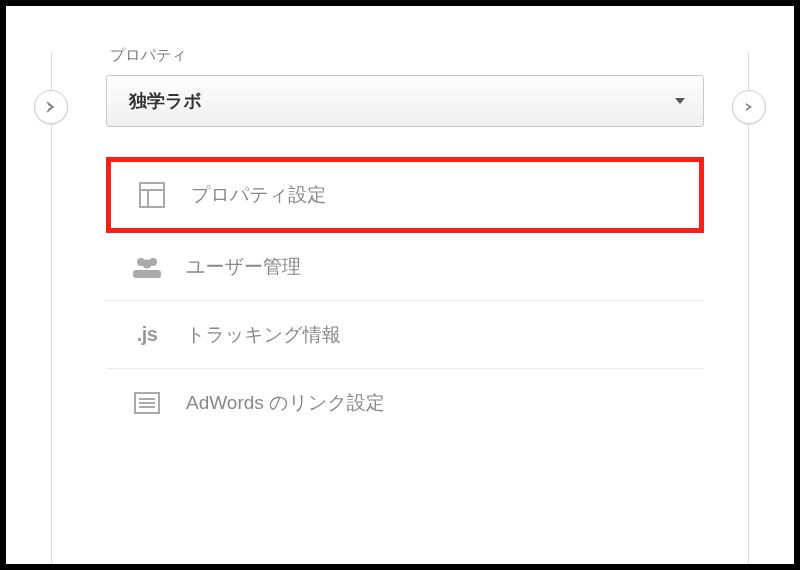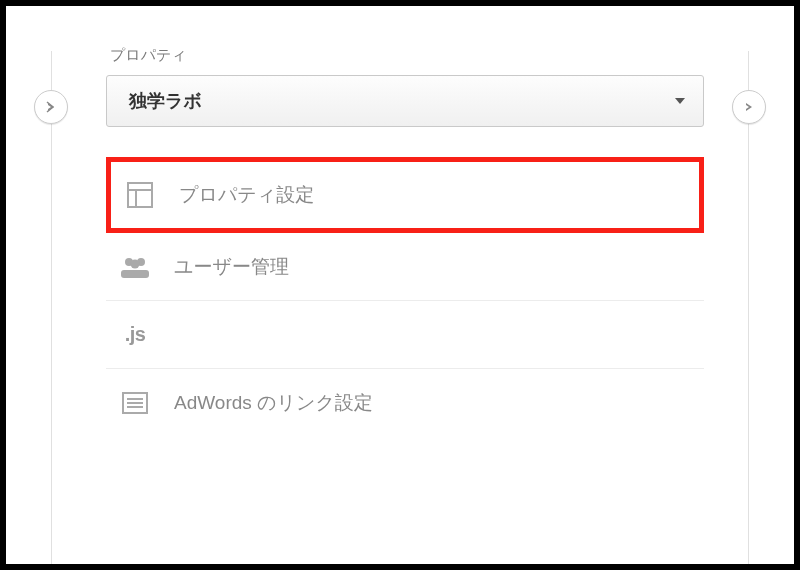--- a/index.html
+++ b/index.html
@@ -75,21 +75,21 @@
       border-top: 6px solid #555;
     }
     .menu {
       margin-top: 30px;
     }
     .menu-item {
       display: flex;
       align-items: center;
       height: 68px;
       border-bottom: 1px solid #ececec;
-      padding-left: 8px;
+      padding-left: 20px;
       cursor: pointer;
     }
     .menu-item.highlighted {
       border: 5px solid #f82017;
       border-bottom: 5px solid #f82017;
       height: 76px;
     }
     .menu-item .icon-slot {
       width: 42px;
       display: flex;
@@ -165,20 +165,21 @@
             <rect x="1" y="14" width="28" height="8" rx="3" fill="#aaa"></rect>
           </svg>
         </span>
         <span class="label">ユーザー管理</span>
       </div>
 
       <div class="menu-item">
         <span class="icon-slot">
           <span class="js-text">.js</span>
         </span>
+        <span class="label">トラッキング情報</span>
       </div>
 
     </div>
 
 
     <div class="menu-item" style="border-bottom:none">
       <span class="icon-slot">
         <svg width="28" height="24" viewBox="0 0 28 24">
           <rect x="2" y="2" width="24" height="20" fill="none" stroke="#aaa" stroke-width="2"></rect>
           <line x1="6" y1="8" x2="22" y2="8" stroke="#aaa" stroke-width="2"></line>

